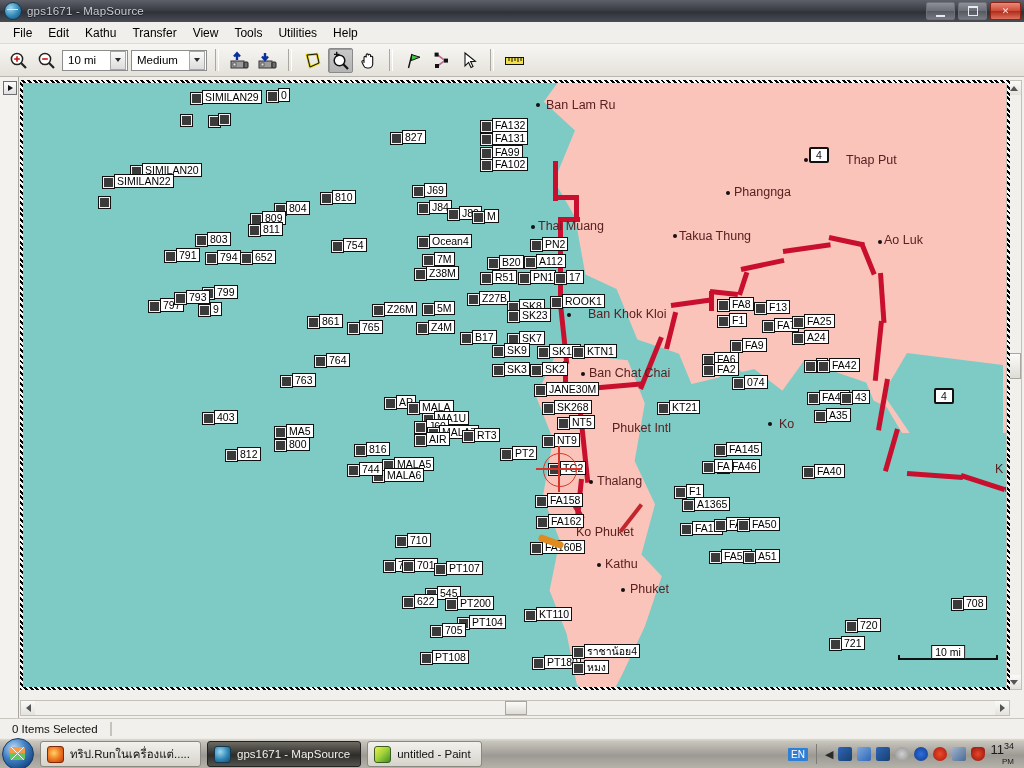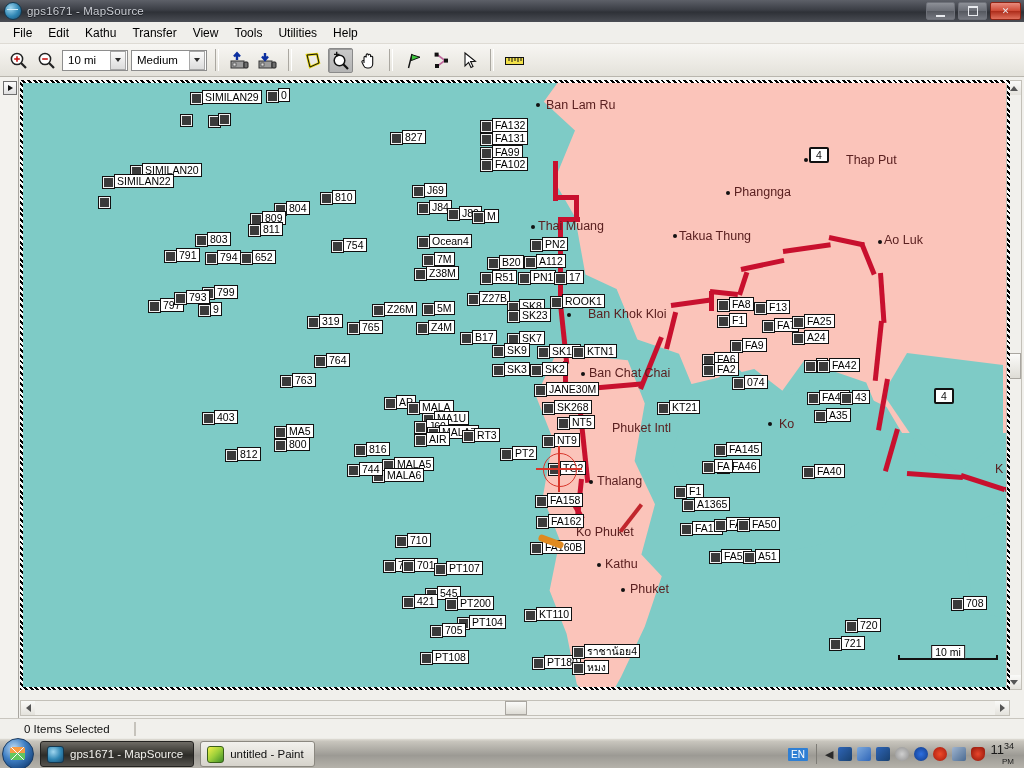--- a/index.html
+++ b/index.html
@@ -196,21 +196,21 @@
   .tri.down{ border-left:4px solid transparent;border-right:4px solid transparent;border-top:5px solid #555;}
   .tri.left{ border-top:4px solid transparent;border-bottom:4px solid transparent;border-right:5px solid #555;}
   .tri.right{ border-top:4px solid transparent;border-bottom:4px solid transparent;border-left:5px solid #555;}
 
   
   .statusbar{
     position:absolute; left:0; top:718px; width:1024px; height:20px;
     background:#f1f0ec; border-top:1px solid #c9c6bf;
     display:flex; align-items:center; font-size:11.5px; color:#111;
   }
-  .statusbar .cell{ padding:0 24px; height:18px; display:flex; align-items:center; }
+  .statusbar .cell{ padding:0 12px; height:18px; display:flex; align-items:center; }
   .statusbar .divider{ width:1px; height:14px; background:#c6c3bc; }
 
   
   .taskbar{
     position:absolute; left:0; top:738px; width:1024px; height:30px;
     background:linear-gradient(180deg,#dedbd4 0%,#c8c5bd 8%,#9c9a94 55%,#b7b4ac 100%);
     border-top:1px solid #ecebe6;
     display:flex; align-items:center;
   }
   .startorb{
@@ -653,21 +653,21 @@
             <div class="wpt" style="left: 152px; top: 210px;">
               <div class="sym"></div>
               <div class="lbl">793</div>
             </div>
             <div class="wpt" style="left: 176px; top: 222px;">
               <div class="sym"></div>
               <div class="lbl">9</div>
             </div>
             <div class="wpt" style="left: 285px; top: 234px;">
               <div class="sym"></div>
-              <div class="lbl">319</div>
+              <div class="lbl">861</div>
             </div>
             <div class="wpt" style="left: 325px; top: 240px;">
               <div class="sym"></div>
               <div class="lbl">765</div>
             </div>
             <div class="wpt" style="left: 292px; top: 273px;">
               <div class="sym"></div>
               <div class="lbl">764</div>
             </div>
             <div class="wpt" style="left: 258px; top: 293px;">
@@ -817,21 +817,21 @@
             <div class="wpt" style="left: 412px; top: 481px;">
               <div class="sym"></div>
               <div class="lbl">PT107</div>
             </div>
             <div class="wpt" style="left: 403px; top: 506px;">
               <div class="sym"></div>
               <div class="lbl">545</div>
             </div>
             <div class="wpt" style="left: 380px; top: 514px;">
               <div class="sym"></div>
-              <div class="lbl">421</div>
+              <div class="lbl">622</div>
             </div>
             <div class="wpt" style="left: 423px; top: 516px;">
               <div class="sym"></div>
               <div class="lbl">PT200</div>
             </div>
             <div class="wpt" style="left: 435px; top: 535px;">
               <div class="sym"></div>
               <div class="lbl">PT104</div>
             </div>
             <div class="wpt" style="left: 408px; top: 543px;">
@@ -1023,20 +1023,24 @@
     <div class="cell">0 Items Selected</div>
     <div class="divider"></div>
     <div class="divider"></div>
   </div>
 
   <div class="taskbar">
     <div class="startorb">
       <div class="flagico"></div>
     </div>
 
+    <div class="tb-task">
+      <span class="ic ic-ff"></span>
+      <span>ทริป.Runในเครื่องแต่.....</span>
+    </div>
     <div class="tb-task active">
       <span class="ic ic-ms"></span>
       <span>gps1671 - MapSource</span>
     </div>
     <div class="tb-task">
       <span class="ic ic-paint"></span>
       <span>untitled - Paint</span>
     </div>
 
     <div class="tray">

